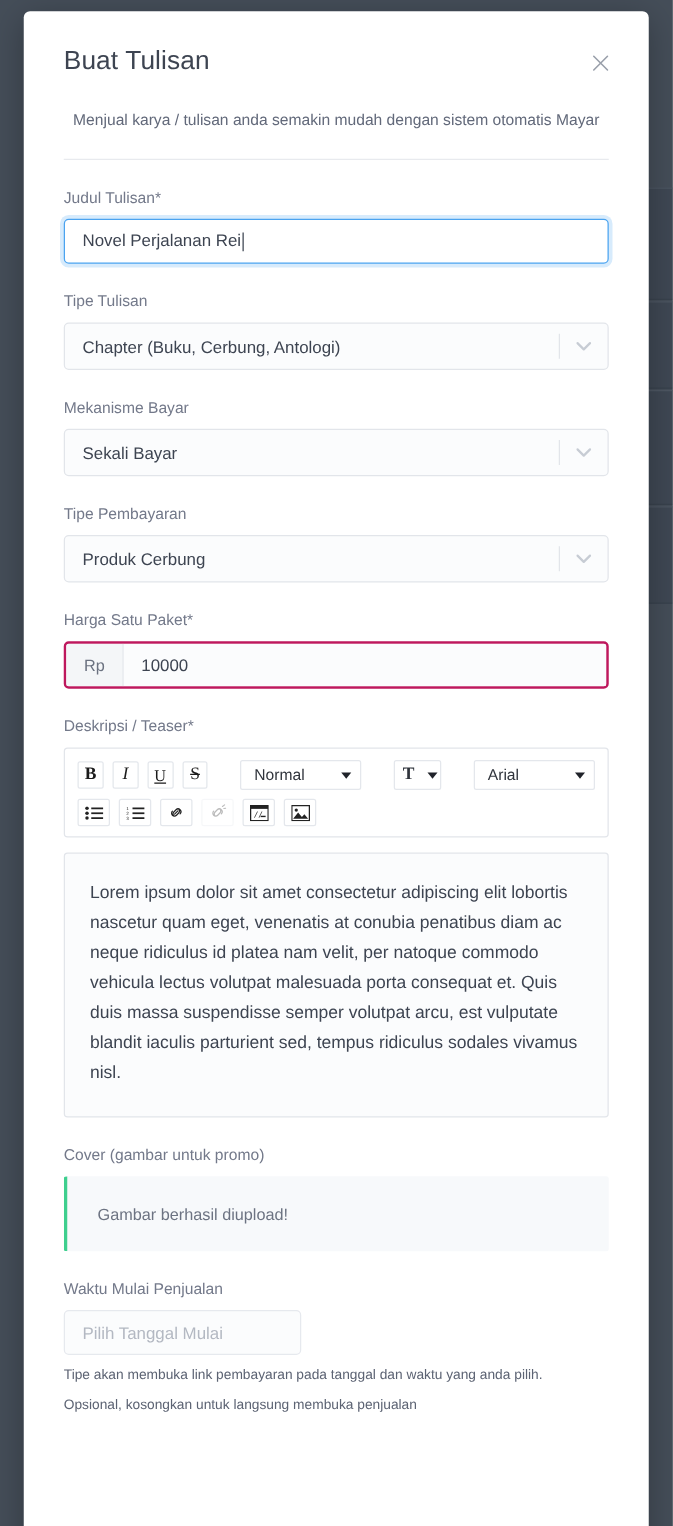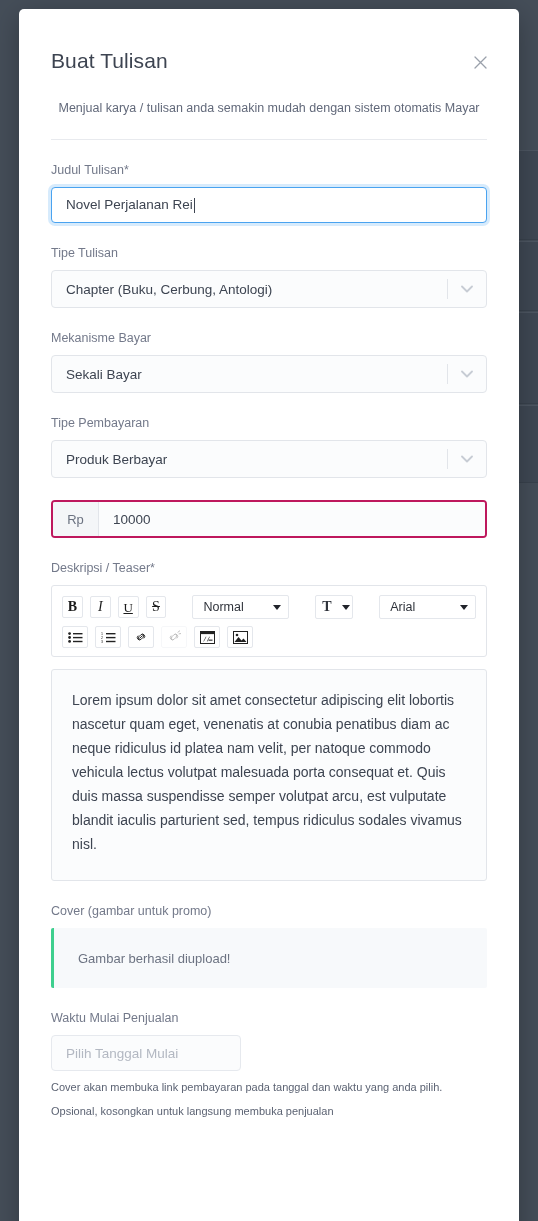--- a/index.html
+++ b/index.html
@@ -49,21 +49,20 @@
     left: 19px; top: 9px;
     width: 500px;
     min-height: 1240px;
     background: #ffffff;
     border-radius: 5px;
     box-shadow: 0 6px 28px rgba(0,0,0,0.28);
   }
   .modal-head {
     padding: 28px 36px 0 32px;
     position: relative;
-    margin-top: 12px;
   }
   .modal-title {
     font-size: 21px;
     font-weight: 400;
     color: #3d4451;
     margin: 0;
     letter-spacing: .1px;
   }
   .close-btn {
     position: absolute;
@@ -359,31 +358,32 @@
             <svg width="12" height="8" viewBox="0 0 12 8" aria-hidden="true">
               <path d="M1 1.5 L6 6.5 L11 1.5" stroke="#c7ccd4" stroke-width="1.8" fill="none" stroke-linecap="round" stroke-linejoin="round"></path>
             </svg>
           </span>
         </div>
       </div>
 
       <div class="field">
         <span class="field-label">Tipe Pembayaran</span>
         <div class="select">
-          <span class="select-value">Produk Berbayar</span>
+          <span class="select-value">Produk Cerbung</span>
           <span class="select-sep"></span>
           <span class="select-arrow">
             <svg width="12" height="8" viewBox="0 0 12 8" aria-hidden="true">
               <path d="M1 1.5 L6 6.5 L11 1.5" stroke="#c7ccd4" stroke-width="1.8" fill="none" stroke-linecap="round" stroke-linejoin="round"></path>
             </svg>
           </span>
         </div>
       </div>
 
       <div class="field">
+        <span class="field-label">Harga Satu Paket*</span>
         <div class="input-group">
           <span class="input-addon">Rp</span>
           <span class="grp-val">10000</span>
         </div>
       </div>
 
       <div class="field">
         <span class="field-label">Deskripsi / Teaser*</span>
 
         <div class="editor-toolbar">
@@ -465,19 +465,19 @@
         <div class="alert-success">
           <span>Gambar berhasil diupload!</span>
         </div>
       </div>
 
       <div class="field">
         <span class="field-label">Waktu Mulai Penjualan</span>
         <div class="date-input">
           <span>Pilih Tanggal Mulai</span>
         </div>
-        <div class="help-text">Cover akan membuka link pembayaran pada tanggal dan waktu yang anda pilih.</div>
+        <div class="help-text">Tipe akan membuka link pembayaran pada tanggal dan waktu yang anda pilih.</div>
         <div class="help-text">Opsional, kosongkan untuk langsung membuka penjualan</div>
       </div>
 
     </div>
   </div>
 </div>
 
 </body></html>

